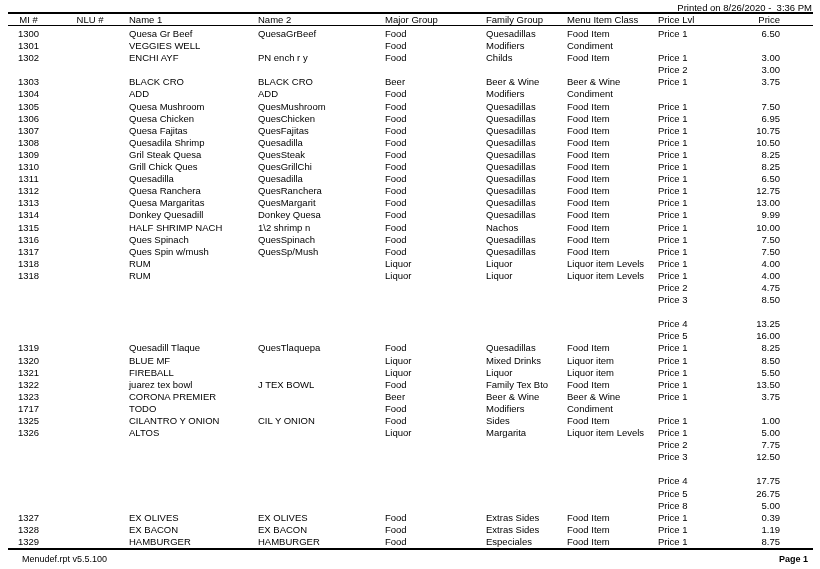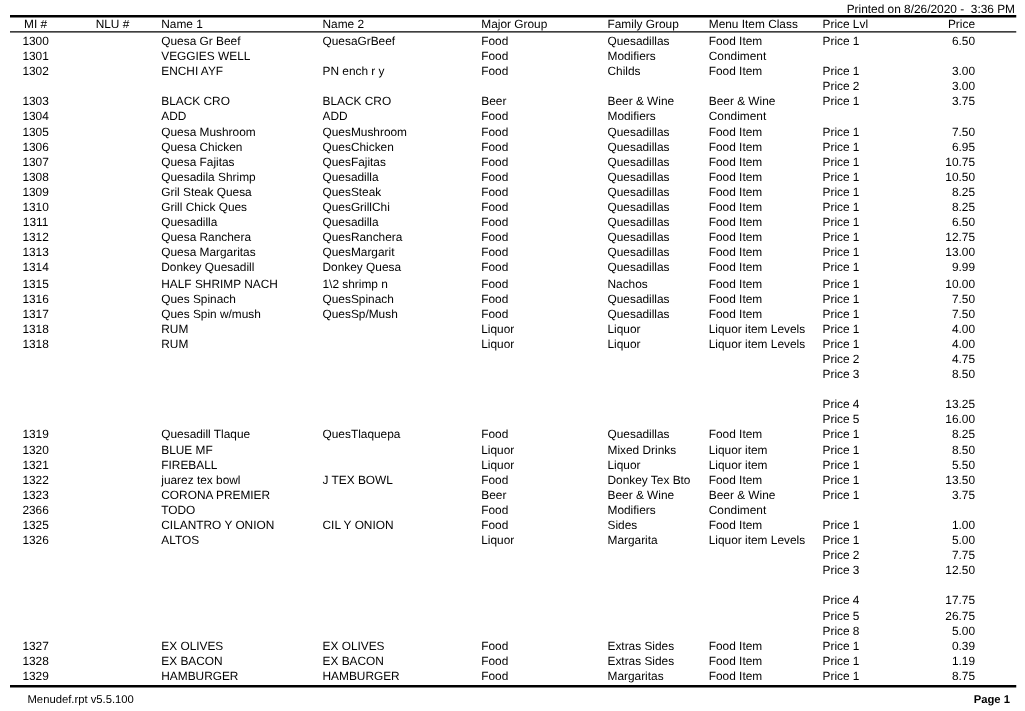--- a/index.html
+++ b/index.html
@@ -379,38 +379,38 @@
         <div class="cell col6">Liquor item</div>
         <div class="cell col7">Price 1</div>
         <div class="cell col8">5.50</div>
       </div>
       <div class="row">
         <div class="cell col0">1322</div>
         <div class="cell col1"></div>
         <div class="cell col2">juarez tex bowl</div>
         <div class="cell col3">J TEX BOWL</div>
         <div class="cell col4">Food</div>
-        <div class="cell col5">Donkey Tex Bto</div>
+        <div class="cell col5">Family Tex Bto</div>
         <div class="cell col6">Food Item</div>
         <div class="cell col7">Price 1</div>
         <div class="cell col8">13.50</div>
       </div>
       <div class="row">
         <div class="cell col0">1323</div>
         <div class="cell col1"></div>
         <div class="cell col2">CORONA PREMIER</div>
         <div class="cell col3"></div>
         <div class="cell col4">Beer</div>
         <div class="cell col5">Beer &amp; Wine</div>
         <div class="cell col6">Beer &amp; Wine</div>
         <div class="cell col7">Price 1</div>
         <div class="cell col8">3.75</div>
       </div>
       <div class="row">
-        <div class="cell col0">2366</div>
+        <div class="cell col0">1717</div>
         <div class="cell col1"></div>
         <div class="cell col2">TODO</div>
         <div class="cell col3"></div>
         <div class="cell col4">Food</div>
         <div class="cell col5">Modifiers</div>
         <div class="cell col6">Condiment</div>
         <div class="cell col7"></div>
         <div class="cell col8"></div>
       </div>
       <div class="row">
@@ -522,21 +522,21 @@
         <div class="cell col6">Food Item</div>
         <div class="cell col7">Price 1</div>
         <div class="cell col8">1.19</div>
       </div>
       <div class="row">
         <div class="cell col0">1329</div>
         <div class="cell col1"></div>
         <div class="cell col2">HAMBURGER</div>
         <div class="cell col3">HAMBURGER</div>
         <div class="cell col4">Food</div>
-        <div class="cell col5">Margaritas</div>
+        <div class="cell col5">Especiales</div>
         <div class="cell col6">Food Item</div>
         <div class="cell col7">Price 1</div>
         <div class="cell col8">8.75</div>
       </div>
     </div>
 
   <div class="rule thick" style="top:548px"></div>
   <div class="footer-left">Menudef.rpt v5.5.100</div>
   <div class="footer-right">Page 1</div>
 </div>

